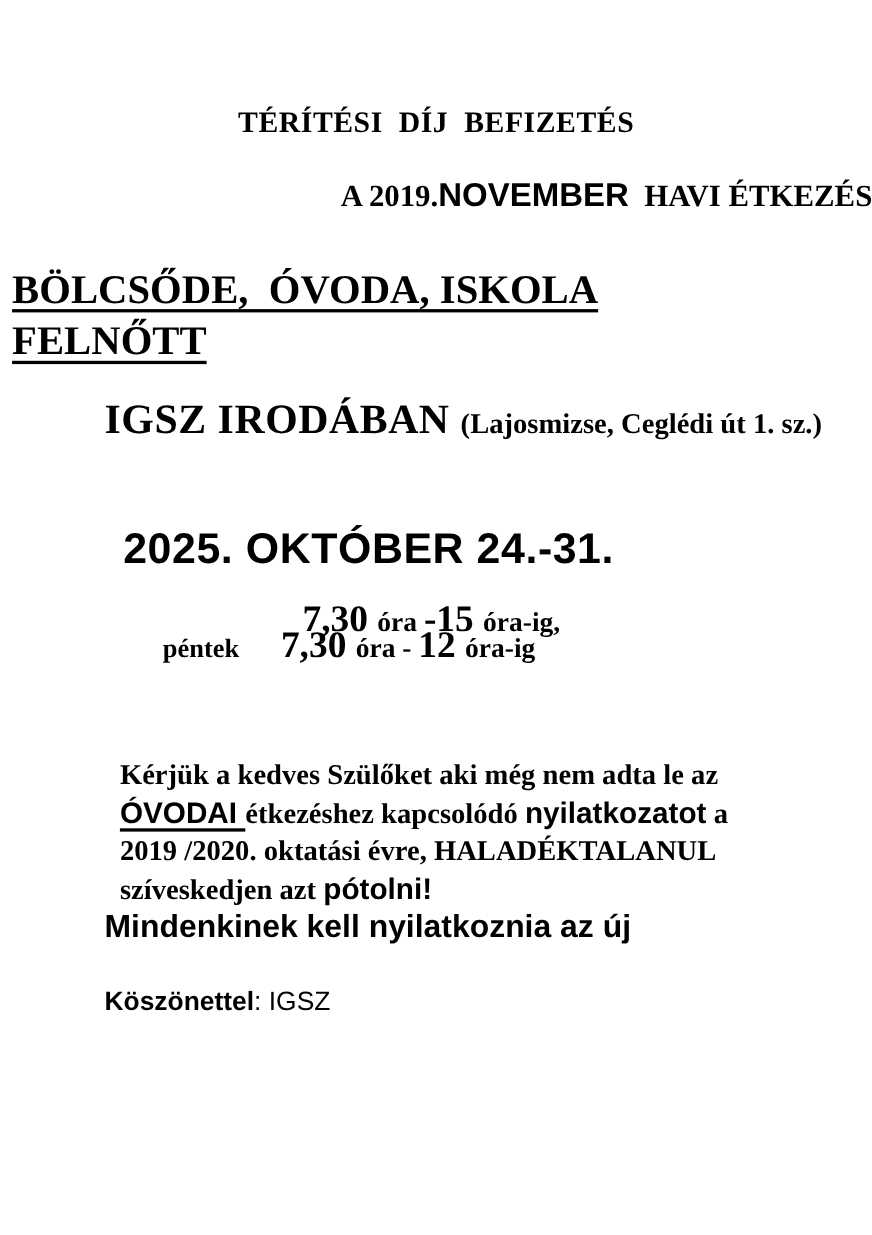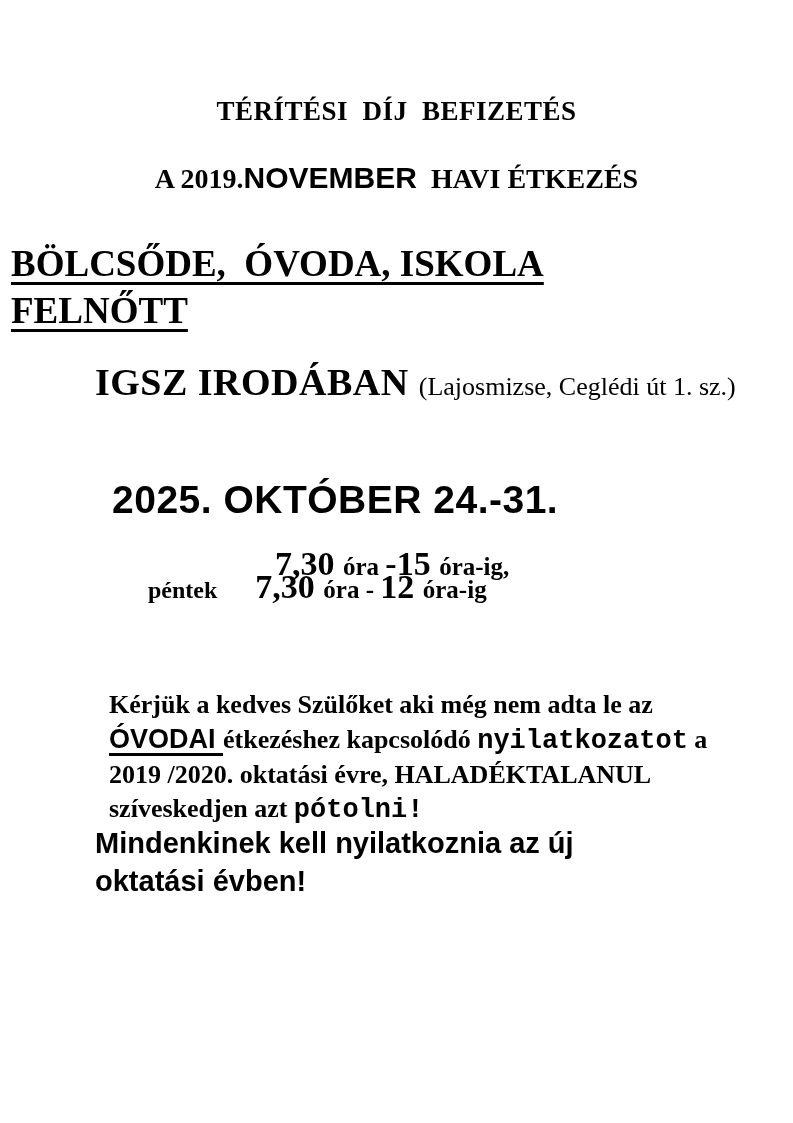--- a/index.html
+++ b/index.html
@@ -26,21 +26,21 @@
     text-align: center;
     font-weight: bold;
     font-size: 27px;
     letter-spacing: 0.5px;
   }
   .subtitle {
     position: absolute;
     top: 161px;
     left: 0;
     width: 100%;
-    text-align: center;
+    text-align: right;
     font-weight: bold;
     font-size: 28px;
   }
   .subtitle .month {
     font-family: "Liberation Sans", sans-serif;
     font-size: 30px;
   }
   .audience {
     position: absolute;
     top: 240px;
@@ -57,21 +57,21 @@
   }
   .location {
     position: absolute;
     top: 360px;
     left: 95px;
     font-weight: bold;
     font-size: 38px;
     letter-spacing: 0.5px;
   }
   .location .addr {
-    font-weight: normal;
+    font-weight: bold;
     font-size: 26px;
     letter-spacing: 0;
   }
   .date-range {
     position: absolute;
     top: 478px;
     left: 112px;
     font-family: "Liberation Sans", sans-serif;
     font-weight: bold;
     font-size: 39px;
@@ -99,21 +99,21 @@
   .notice {
     position: absolute;
     top: 688px;
     left: 109px;
     width: 645px;
     font-weight: bold;
     font-size: 26px;
     line-height: 34px;
   }
   .sans-em {
-    font-family: Liberation Mono, monospace;
+    font-family: Liberation Sans, sans-serif;
     font-size: 27px;
   }
   .sans-em-u {
     font-family: "Liberation Sans", sans-serif;
     font-size: 27px;
     text-decoration: underline;
     text-decoration-thickness: 2.5px;
     text-underline-offset: 5px;
   }
   .statement {
@@ -159,17 +159,17 @@
 
   <div class="notice">
     <div data-bind="document.notice.line1">Kérjük a kedves Szülőket aki még nem adta le az</div>
     <div><span class="sans-em-u" data-bind="document.notice.line2_highlight">ÓVODAI </span><span data-bind="document.notice.line2_mid">étkezéshez kapcsolódó </span><span class="sans-em" data-bind="document.notice.line2_emphasis">nyilatkozatot</span><span data-bind="document.notice.line2_end"> a</span></div>
     <div data-bind="document.notice.line3">2019 /2020. oktatási évre, HALADÉKTALANUL</div>
     <div><span data-bind="document.notice.line4_start">szíveskedjen azt </span><span class="sans-em" data-bind="document.notice.line4_emphasis">pótolni!</span></div>
   </div>
 
   <div class="statement">
     <div data-bind="document.statement.line1">Mindenkinek kell nyilatkoznia az új</div>
-    <div data-bind="document.statement.line2">oktatási évben!</div>
   </div>
 
+  <div class="closing"><span data-bind="document.closing.label">Köszönettel</span><span class="value" data-bind="document.closing.value">: IGSZ</span></div>
 
 </div>
 
 </body></html>

